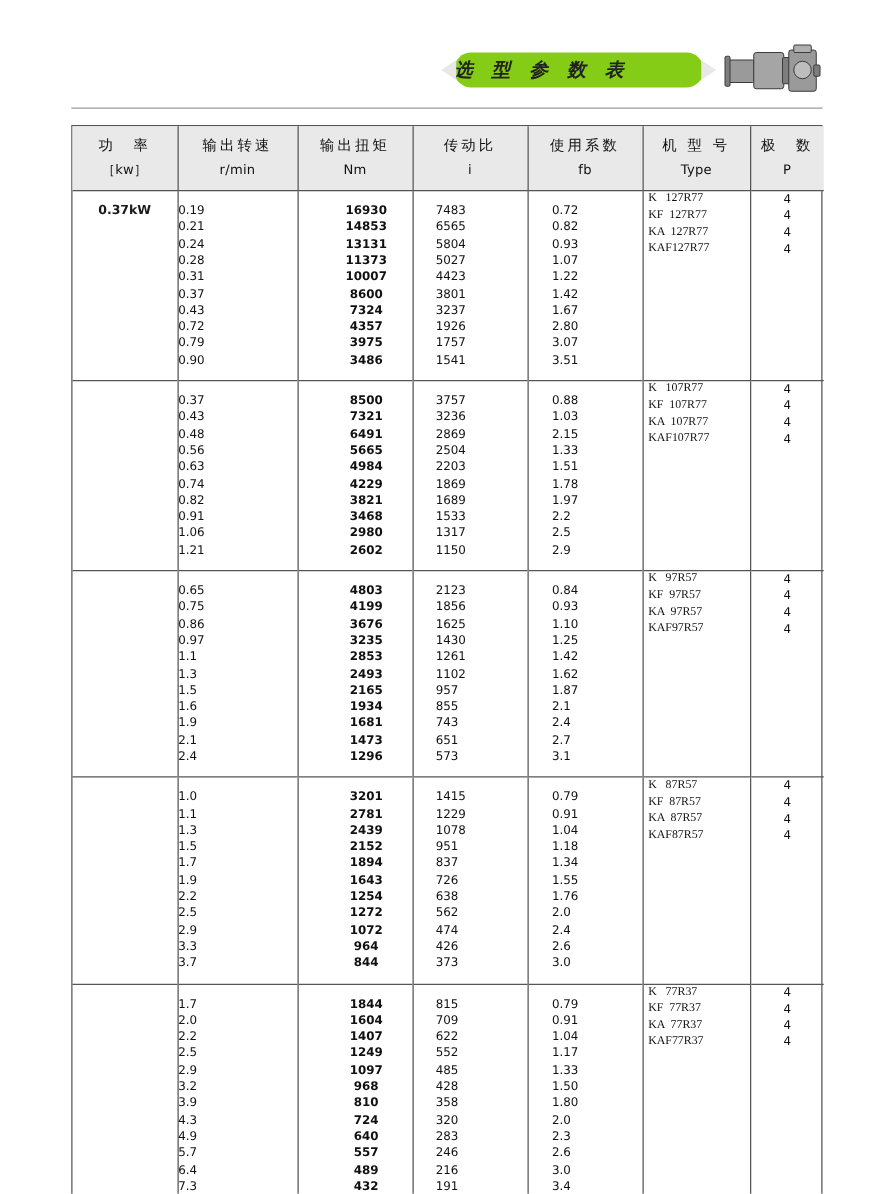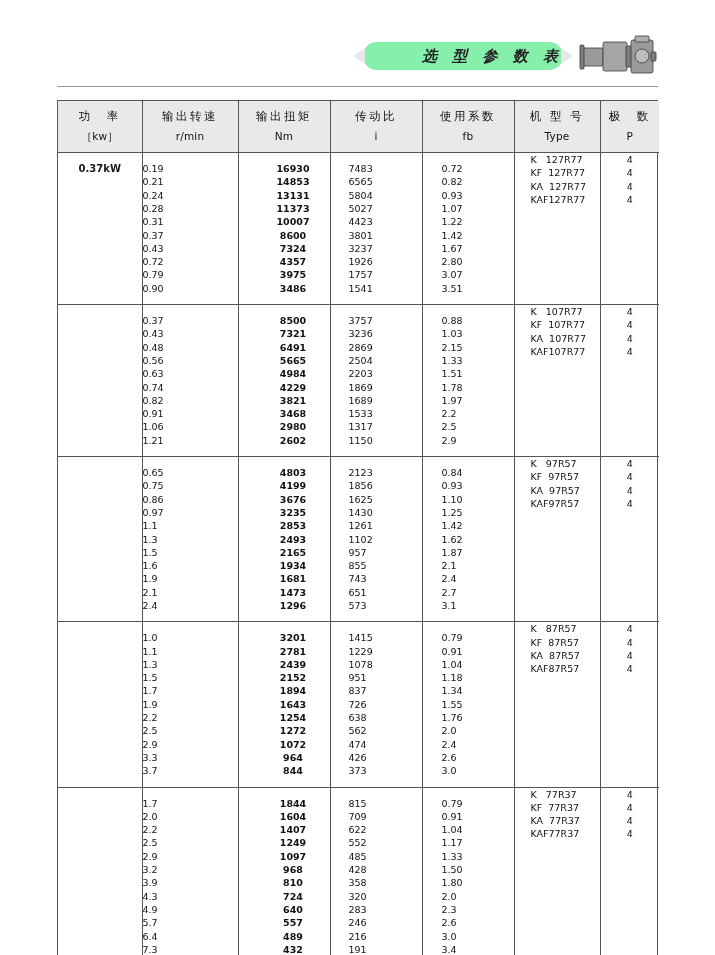--- a/index.html
+++ b/index.html
@@ -28,25 +28,25 @@
     top: 86px;
     height: 1px;
     background: #9a9a9a;
   }
   .title-plate {
     position: absolute;
     right: 152px;
     top: 42px;
     width: 200px;
     height: 28px;
-    background: #86efac;
+    background: #84cc16;
     border-radius: 14px 14px 14px 14px / 14px 14px 14px 14px;
     display: flex;
     align-items: center;
-    justify-content: flex-end;
+    justify-content: flex-start;
   }
   .title-plate::before {
     content: "";
     position: absolute;
     left: -10px;
     top: 6px;
     width: 0; height: 0;
     border-top: 8px solid transparent;
     border-bottom: 8px solid transparent;
     border-right: 12px solid #e8e8e8;
@@ -160,21 +160,21 @@
     font-size: 9.5px;
     font-family: "DejaVu Sans", "Liberation Sans", sans-serif;
     line-height: 13.3px;
     color: #111;
   }
   .type-list, .poles-list {
     list-style: none;
     margin: 0;
     padding: 0;
   }
-  .type-list li { white-space: pre; padding-left: 16px; }
+  .type-list li { white-space: pre; padding-left: 4px; font-family: Liberation Serif, serif; }
   .poles-list li { text-align: center; }
   .mid-block { display: flex; flex-direction: column; justify-content: center; height: 100%; }
 </style>
 </head>
 <body>
 
 <div class="page-header">
   <div class="header-rule"></div>
   <div class="title-plate">
     <span class="title-text">选 型 参 数 表</span>

